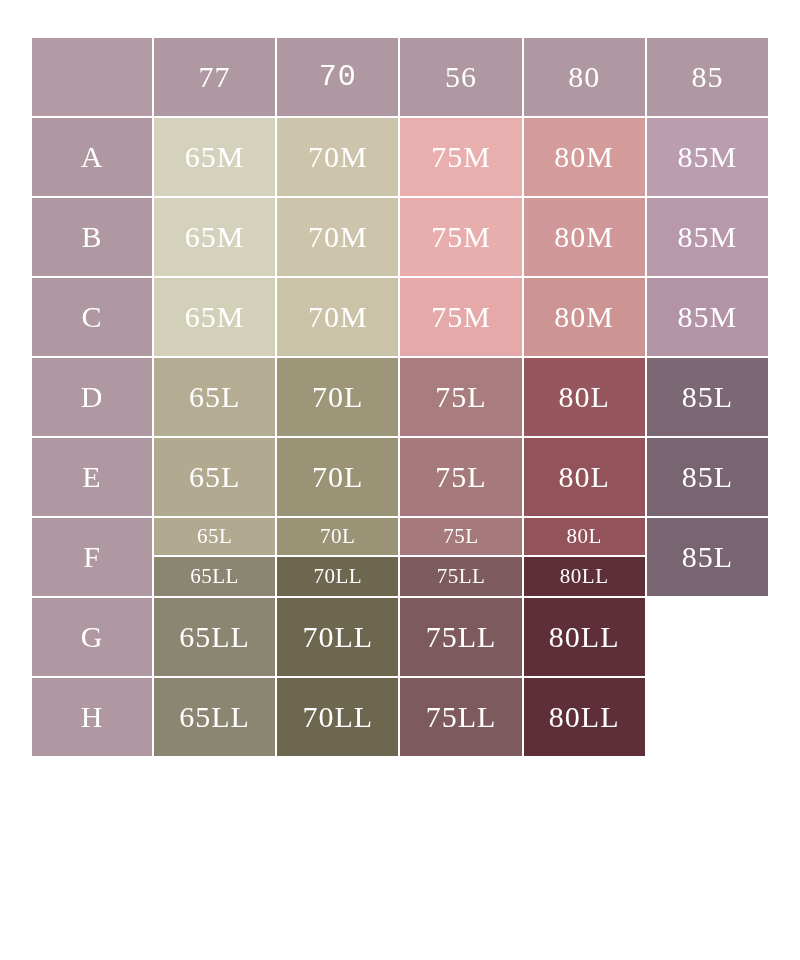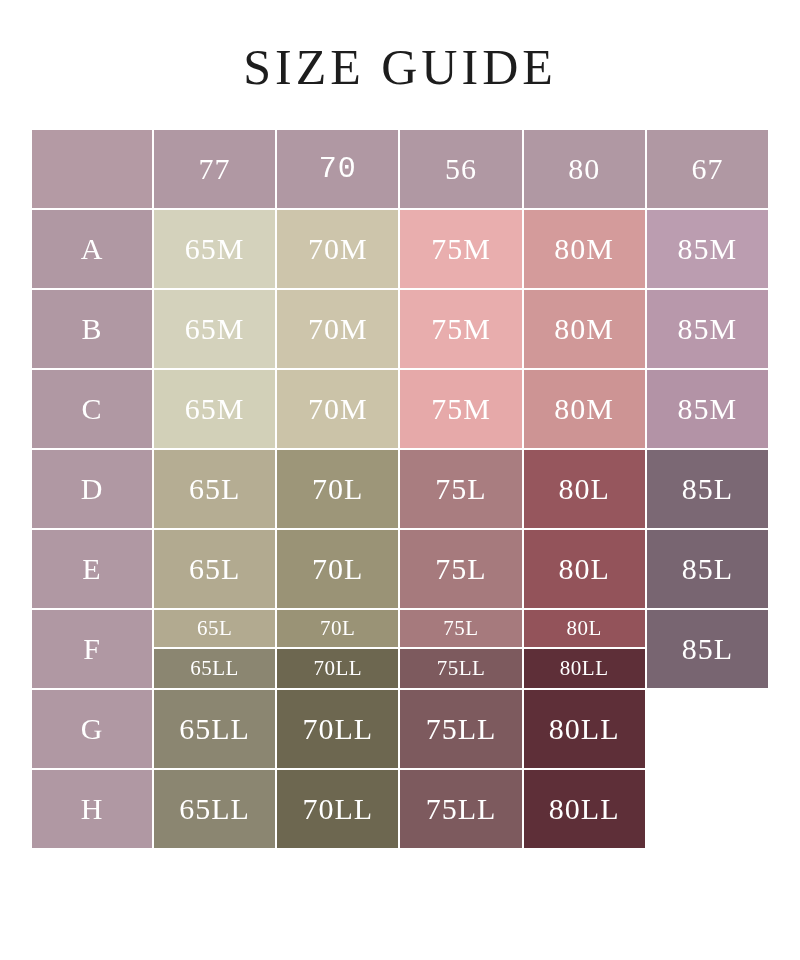--- a/index.html
+++ b/index.html
@@ -94,32 +94,31 @@
     font-weight: bold;
     color: #3a3a3a;
     letter-spacing: 0.2px;
   }
 </style>
 </head>
 <body>
 
 <div class="page">
 
-  <div class="title">SIZE GUIDE</div>
 
   <div class="table-wrap">
     <table class="size-table">
       <tbody id="table-body">
           <tr>
             <td class="corner" style="background: rgb(180, 154, 164);"></td>
             <td class="colhead" style="background: rgb(176, 152, 163);">77</td>
             <td class="colhead" style="background: rgb(176, 152, 163); font-family: Liberation Mono, monospace;">70</td>
             <td class="colhead" style="background: rgb(176, 152, 163);">56</td>
             <td class="colhead" style="background: rgb(176, 152, 163);">80</td>
-            <td class="colhead" style="background: rgb(176, 152, 163);">67</td>
+            <td class="colhead" style="background: rgb(176, 152, 163);">85</td>
           </tr>
           <tr>
             <td class="rowhead" style="background: rgb(176, 152, 163);">A</td>
             <td class="cell" style="background: rgb(212, 210, 188);">65M</td>
             <td class="cell" style="background: rgb(205, 197, 171);">70M</td>
             <td class="cell" style="background: rgb(233, 174, 174);">75M</td>
             <td class="cell" style="background: rgb(212, 155, 155);">80M</td>
             <td class="cell" style="background: rgb(187, 157, 176);">85M</td>
           </tr>
           <tr>

